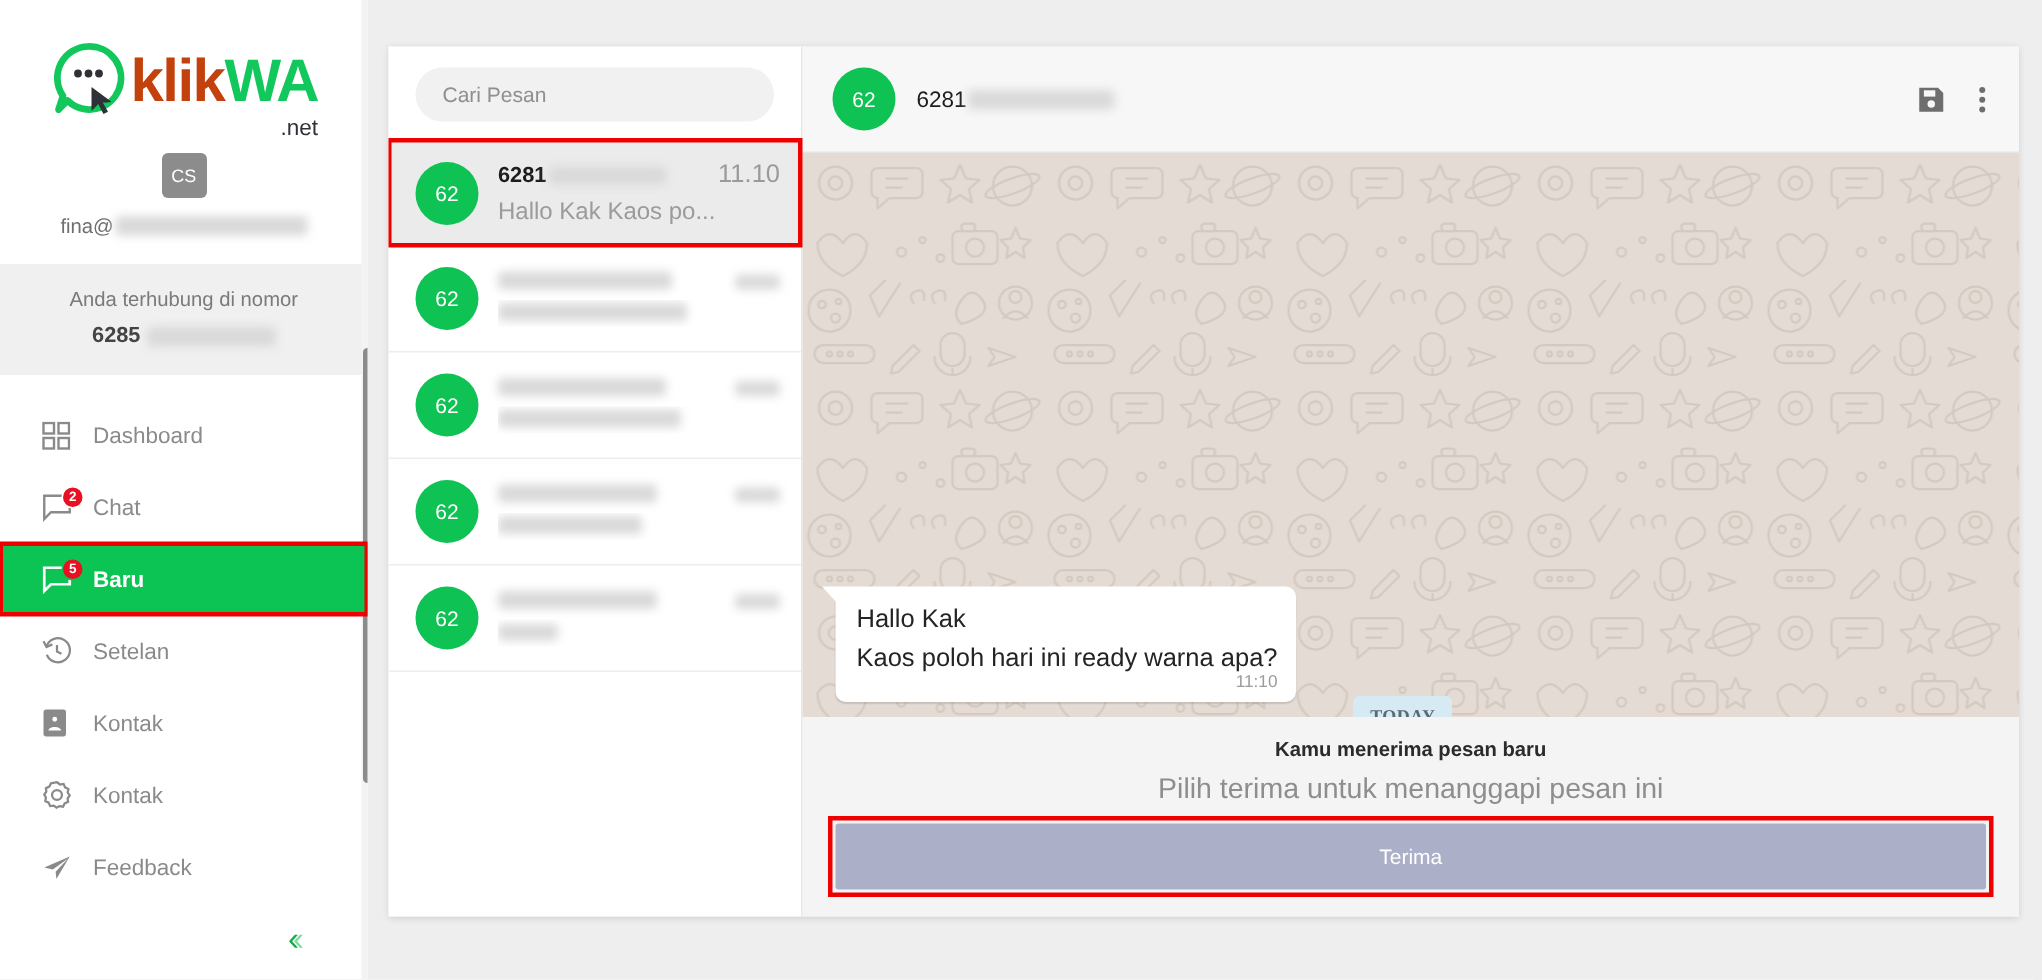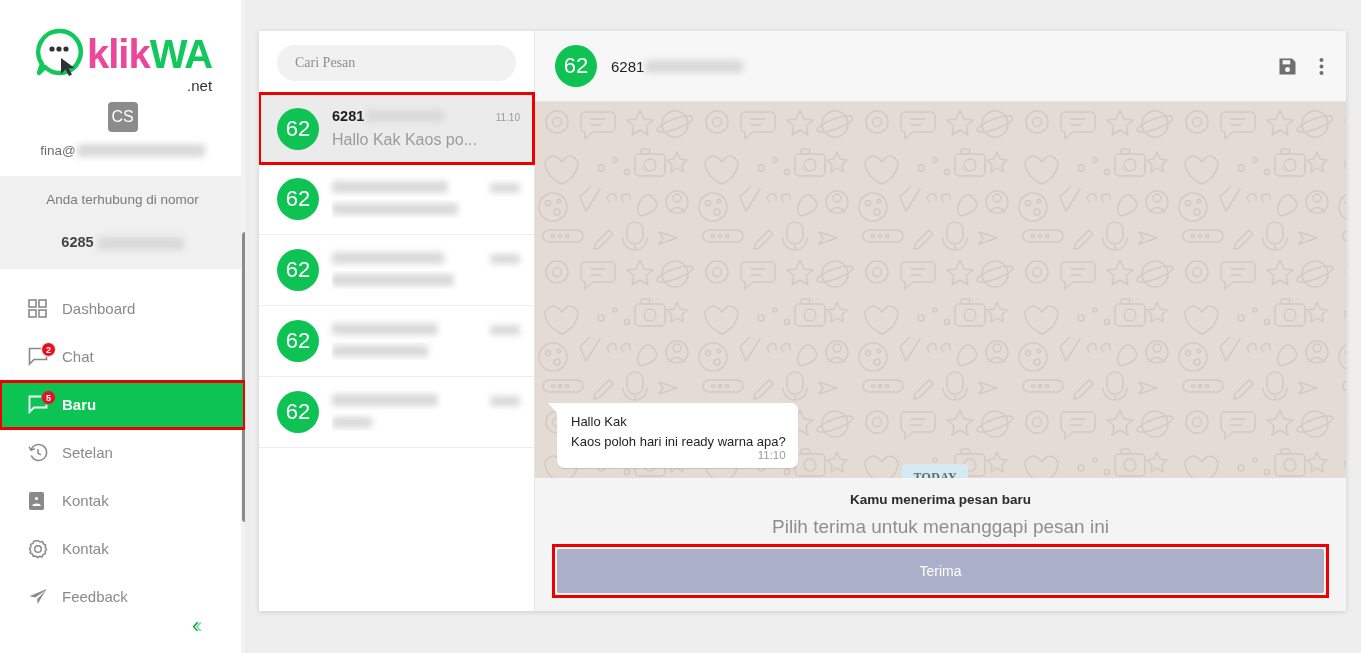--- a/index.html
+++ b/index.html
@@ -16,31 +16,31 @@
     position: absolute; left: 0; top: 0; width: 245px; height: 653px;
     background: #ffffff; overflow: hidden;
   }
   .brand { padding-top: 26px; display: flex; justify-content: center; align-items: flex-start; }
   .brand-inner { position: relative; display: flex; align-items: center; }
   .logo-mark { width: 52px; height: 52px; position: relative; }
   .logo-text {
     font-size: 40px; font-weight: bold; letter-spacing: -1px;
     line-height: 1; margin-left: 2px; position: relative; top: 2px;
   }
-  .lt-dark { color: #ec4899; }
+  .lt-dark { color: #c2410c; }
   .lt-green { color: #12c75c; }
   .logo-net {
     position: absolute; right: 0px; bottom: -16px;
     font-size: 15px; font-weight: normal; color: #2f3136;
   }
 
   .avatar-box { margin-top: 24px; display: flex; justify-content: center; }
   .avatar-sq {
     width: 30px; height: 30px; border-radius: 4px; background: #8c8c8c;
-    color: #fff; font-size: 16px; display: flex; align-items: center; justify-content: center;
+    color: #fff; font-size: 12px; display: flex; align-items: center; justify-content: center;
   }
   .email-row {
     margin-top: 11px; display: flex; justify-content: center; align-items: center;
     font-size: 13.5px; color: #6e6e6e;
   }
   .blur-bar {
     display: inline-block; background: #d9d9d9; border-radius: 3px;
     filter: blur(3.2px); vertical-align: middle;
   }
 
@@ -86,42 +86,42 @@
     background: #fff; box-shadow: 0 1px 5px rgba(0,0,0,.14);
     display: flex; overflow: hidden;
   }
 
   
   .list-col { width: 276px; border-right: 1px solid #e6e6e6; background: #fff; position: relative; }
   .search-wrap { padding: 14px 18px 12px; }
   .search-input {
     width: 100%; height: 36px; border: none; border-radius: 18px;
     background: #f1f1f1; padding: 0 18px; font-size: 14px; color: #555;
-    font-family: Liberation Serif, serif; outline: none;
+    font-family: Liberation Sans, sans-serif; outline: none;
   }
   .search-input::placeholder { color: #8e8e93; }
 
   .chat-row {
     display: flex; align-items: center; gap: 13px;
     padding: 12px 14px 12px 18px; border-bottom: 1px solid #ededed;
     cursor: pointer; position: relative; min-height: 71px;
   }
   .chat-row.selected {
     background: #ebebeb; border-bottom: none;
     outline: 3px solid #ef0000; outline-offset: -2px; z-index: 4;
   }
   .circ {
     width: 42px; height: 42px; flex: 0 0 42px; border-radius: 50%;
-    background: #0ec254; color: #fff; font-size: 22px;
+    background: #0ec254; color: #fff; font-size: 14px;
     display: flex; align-items: center; justify-content: center;
   }
   .chat-body { flex: 1; min-width: 0; }
   .chat-top { display: flex; align-items: baseline; justify-content: space-between; gap: 6px; }
   .chat-name { font-size: 14.5px; font-weight: bold; color: #1d1d1d; white-space: nowrap; display: flex; align-items: center; }
-  .chat-time { font-size: 10px; color: #9a9a9a; flex: 0 0 auto; }
+  .chat-time { font-size: 17px; color: #9a9a9a; flex: 0 0 auto; }
   .chat-prev { margin-top: 7px; font-size: 16px; color: #9b9b9b; white-space: nowrap; overflow: hidden; }
 
   
   .conv-col { flex: 1; display: flex; flex-direction: column; min-width: 0; }
   .conv-head {
     height: 71px; background: #f7f7f7; border-bottom: 1px solid #e4e4e4;
     display: flex; align-items: center; padding: 0 22px 0 20px; gap: 14px;
   }
   .conv-title { font-size: 15px; color: #1d1d1d; display: flex; align-items: center; flex: 1; }
   .head-actions { display: flex; align-items: center; gap: 22px; color: #6e6e6e; }
@@ -137,21 +137,21 @@
     background: #d5eaf3; color: #5a6a72; font-size: 12px; font-weight: bold;
     padding: 6px 11px; border-radius: 4px; letter-spacing: .3px; font-family: Liberation Serif, serif;
   }
   .bubble {
     position: absolute; left: 22px; bottom: 10px; max-width: 360px;
     background: #fff; border-radius: 0 7px 7px 7px; padding: 9px 12px 7px 14px;
     box-shadow: 0 1px 1px rgba(0,0,0,.12);
   }
   .bubble .tail { position: absolute; left: -9px; top: 0; width: 0; height: 0;
     border-top: 0 solid transparent; border-right: 10px solid #fff; border-bottom: 11px solid transparent; }
-  .bubble .line { font-size: 13px; color: #242424; line-height: 1.5; }
+  .bubble .line { font-size: 17px; color: #242424; line-height: 1.5; }
   .bubble .meta { text-align: right; font-size: 11.5px; color: #9b9b9b; margin-top: -2px; }
 
   .accept-panel { background: #f4f4f4; padding: 14px 22px 18px; text-align: center; }
   .accept-title { font-size: 13.5px; font-weight: bold; color: #2b2b2b; }
   .accept-sub { margin-top: 9px; font-size: 19px; color: #8e8e8e; }
   .accept-btn-wrap { margin-top: 11px; outline: 3px solid #ef0000; outline-offset: 2px; }
   .accept-btn {
     width: 100%; height: 44px; border: none; background: #abafc8; color: #fff;
     font-size: 14px; font-family: "Liberation Sans", sans-serif; cursor: pointer;
     border-radius: 2px;
@@ -186,21 +186,21 @@
       <div class="avatar-sq">CS</div>
     </div>
 
     <div class="email-row">
       <span>fina@</span>
       <span class="blur-bar" style="width:128px;height:13px;margin-left:1px;"></span>
     </div>
 
     <div class="connected">
       <div>Anda terhubung di nomor</div>
-      <div style="margin-top:20px;">
+      <div style="margin-top:2px;">
         <b>6285</b><span class="blur-bar" style="width:86px;height:13px;margin-left:4px;"></span>
       </div>
     </div>
 
     <nav class="nav">
 
       <div class="nav-item">
         <span class="nav-ico">
           <svg width="19" height="19" viewBox="0 0 19 19" fill="none" stroke="currentColor" stroke-width="1.6">
             <rect x="1" y="1" width="7" height="7"></rect>

